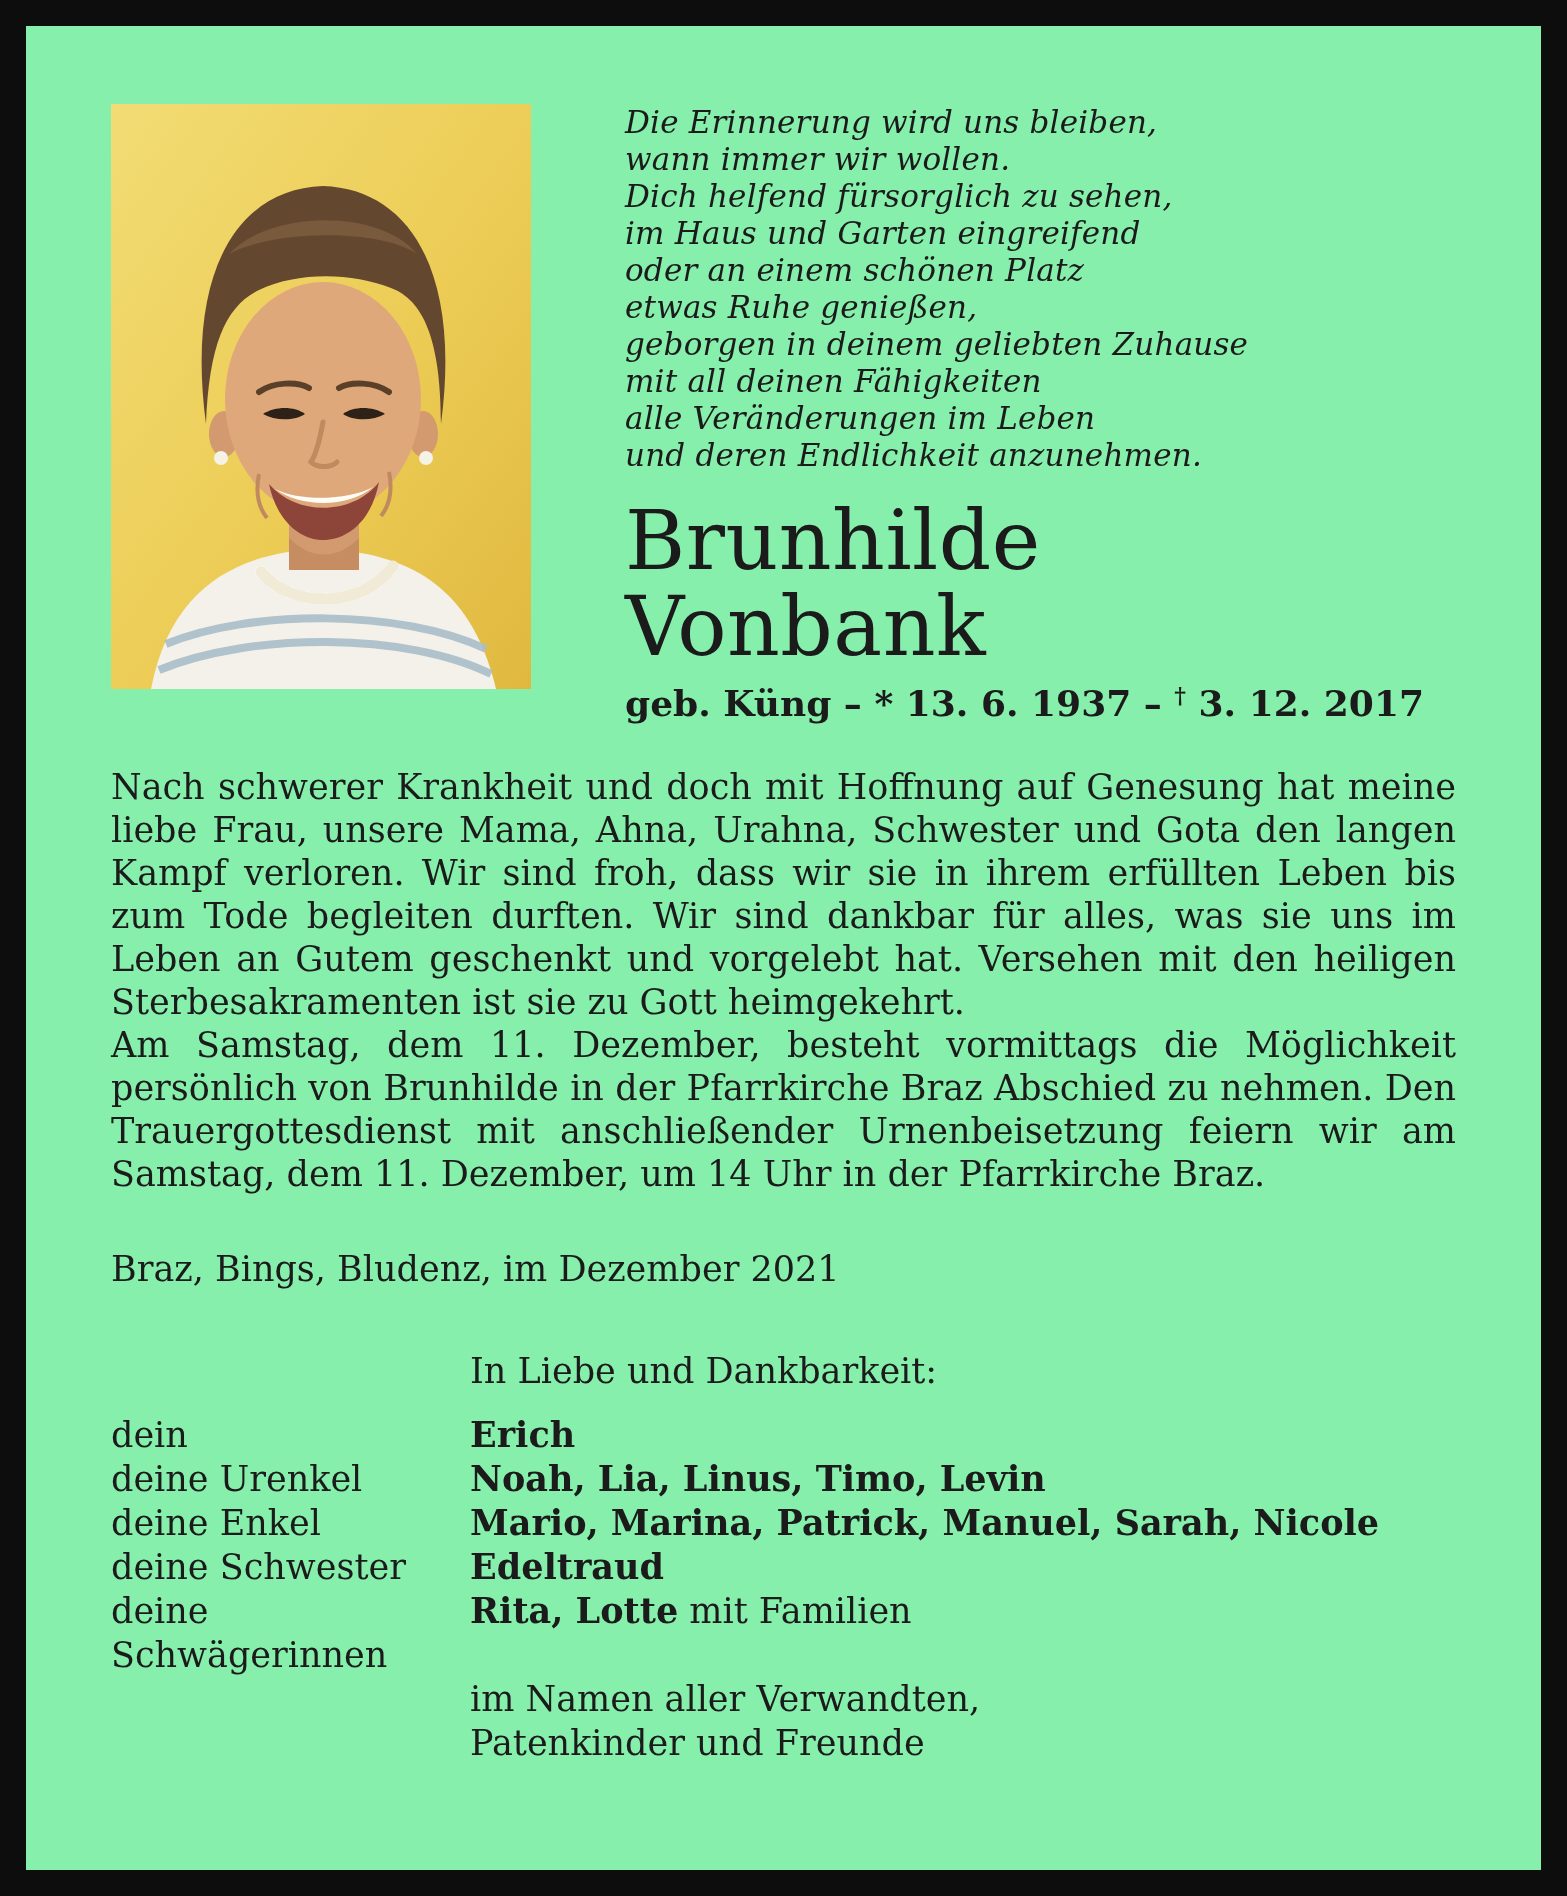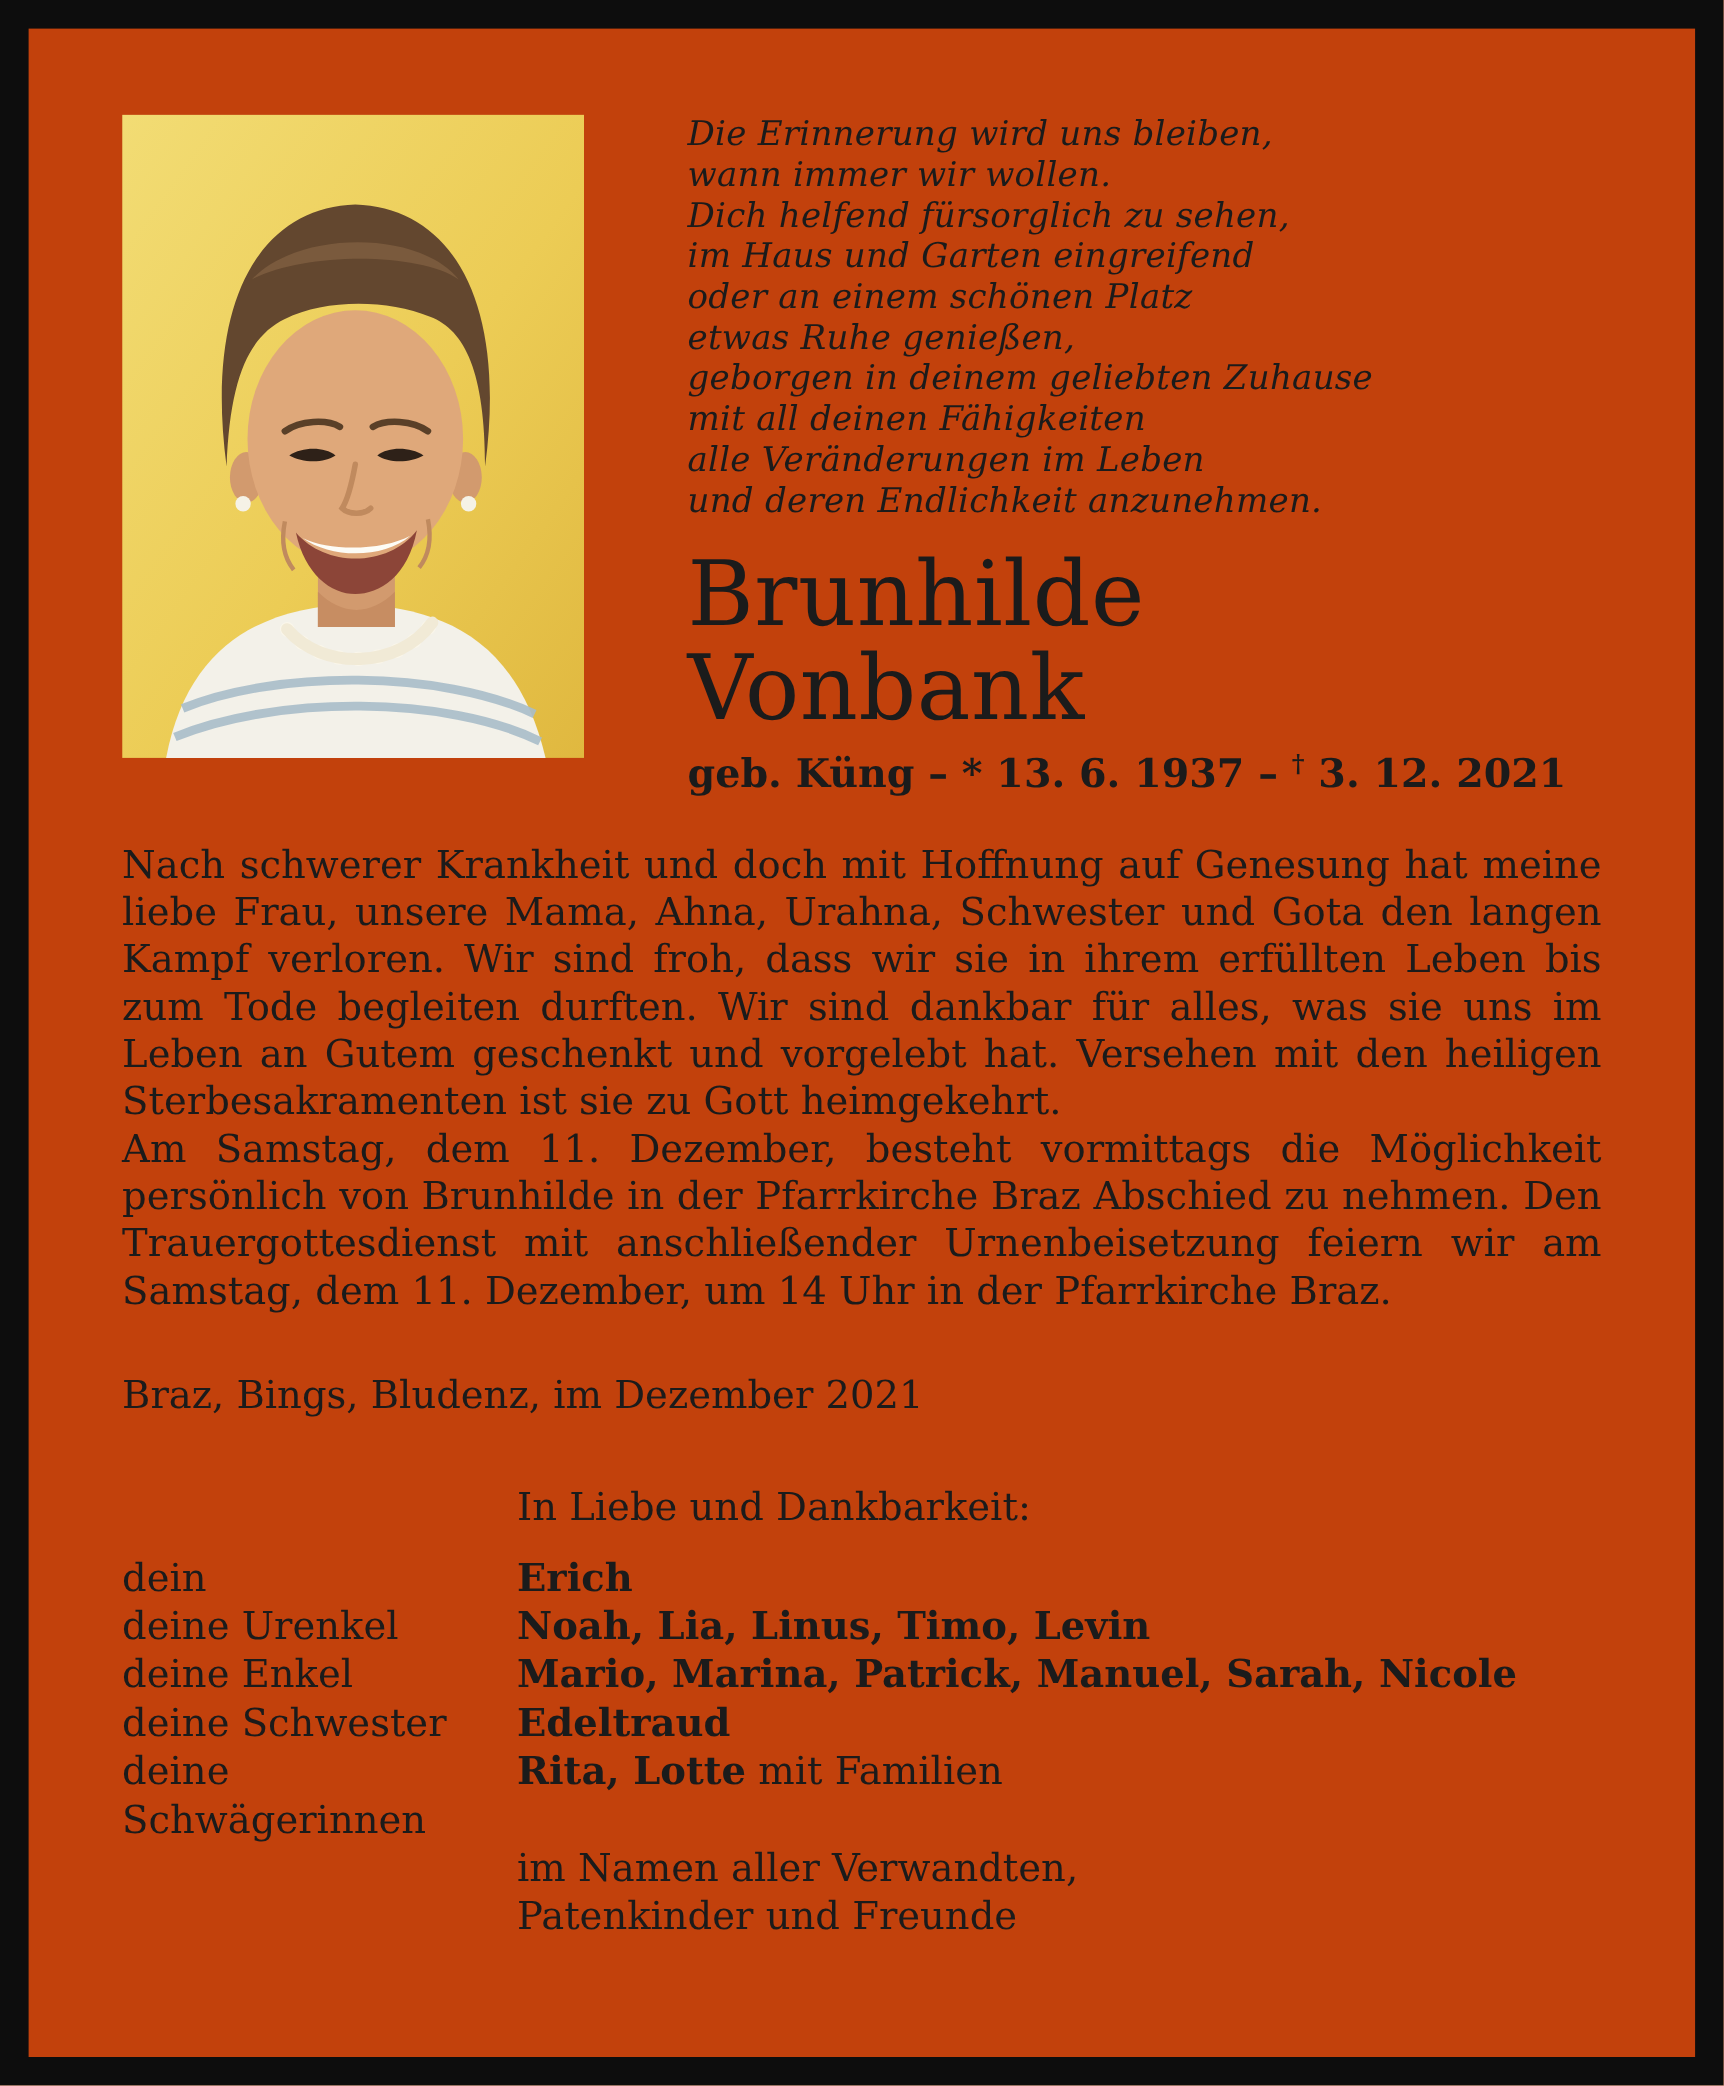--- a/index.html
+++ b/index.html
@@ -2,21 +2,21 @@
 <html lang="de"><head>
 <meta charset="utf-8">
 <style>
   * { margin: 0; padding: 0; box-sizing: border-box; }
   html, body { background: #e8e8e8; }
   body { font-family: "DejaVu Serif", "Liberation Serif", serif; color: #1b1b1b; }
 
   .page {
     width: 1567px;
     height: 1896px;
-    background: #c2410c;
+    background: #86efac;
     border: 26px solid #0d0d0d;
     margin: 0 auto;
     overflow: hidden;
   }
   .content {
     padding: 78px 85px 60px 85px;
   }
 
   
   .top-section {
@@ -155,21 +155,21 @@
           <div>oder an einem schönen Platz</div>
           <div>etwas Ruhe genießen,</div>
           <div>geborgen in deinem geliebten Zuhause</div>
           <div>mit all deinen Fähigkeiten</div>
           <div>alle Veränderungen im Leben</div>
           <div>und deren Endlichkeit anzunehmen.</div>
         </div>
 
         <h1 class="name"><span>Brunhilde</span><br><span>Vonbank</span></h1>
 
-        <div class="dates"><span>geb. Küng – * 13. 6. 1937 – </span><sup>†</sup><span> 3. 12. 2021</span></div>
+        <div class="dates"><span>geb. Küng – * 13. 6. 1937 – </span><sup>†</sup><span> 3. 12. 2017</span></div>
       </div>
     </div>
 
     <p class="body-text">Nach schwerer Krankheit und doch mit Hoffnung auf Genesung hat meine liebe Frau, unsere Mama, Ahna, Urahna, Schwester und Gota den langen Kampf verloren. Wir sind froh, dass wir sie in ihrem erfüllten Leben bis zum Tode begleiten durften. Wir sind dankbar für alles, was sie uns im Leben an Gutem geschenkt und vorgelebt hat. Versehen mit den heiligen Sterbesakramenten ist sie zu Gott heimgekehrt.</p>
     <p class="body-text">Am Samstag, dem 11. Dezember, besteht vormittags die Möglichkeit persönlich von Brunhilde in der Pfarrkirche Braz Abschied zu nehmen. Den Trauergottesdienst mit anschließender Urnenbeisetzung feiern wir am Samstag, dem 11. Dezember, um 14 Uhr in der Pfarrkirche Braz.</p>
 
     <p class="place-line"><b>Braz, Bings, Bludenz,</b><span> im Dezember 2021</span></p>
 
     <div class="closing">
       <div class="closing-heading">In Liebe und Dankbarkeit:</div>

